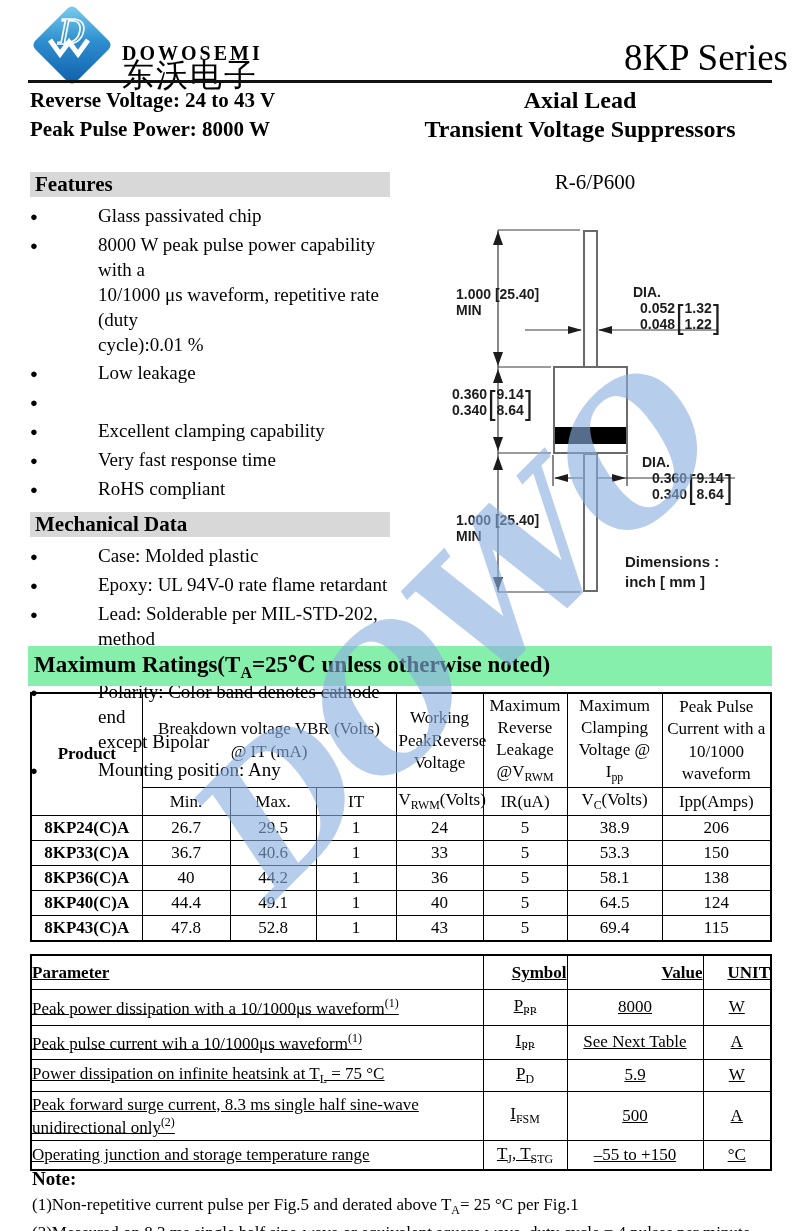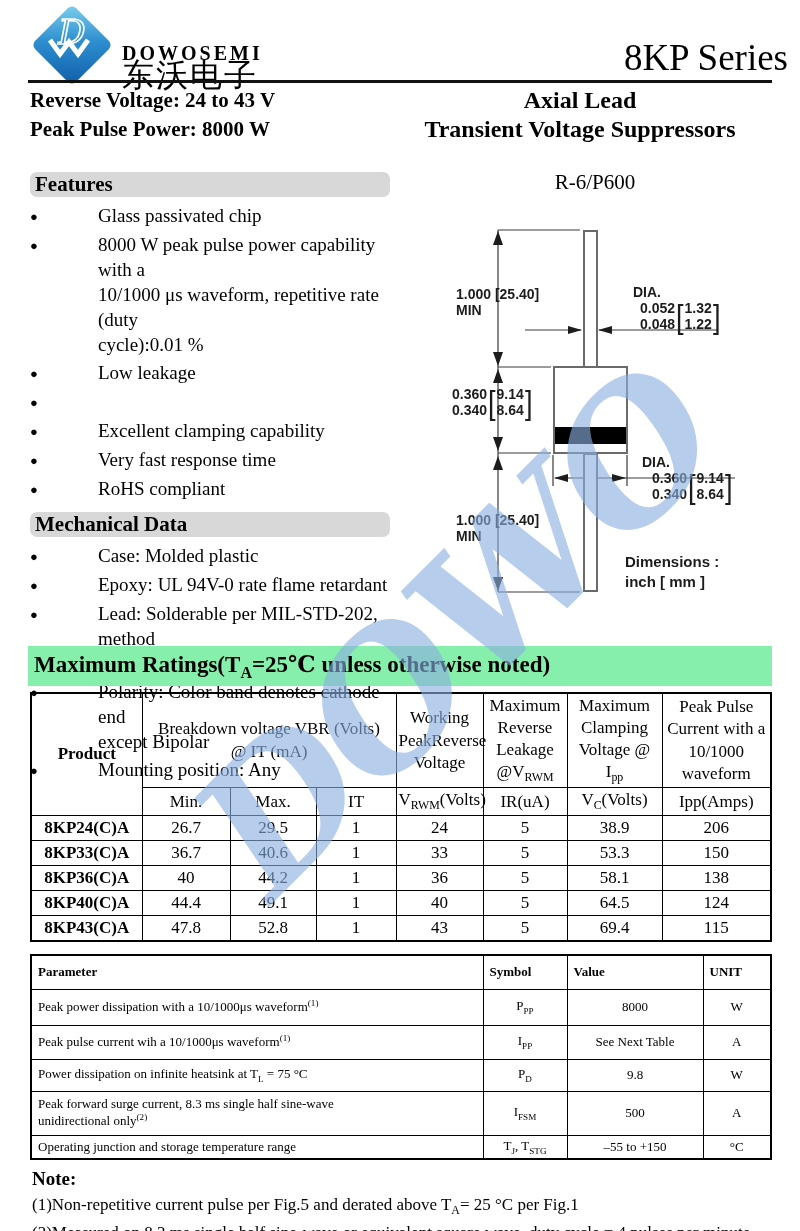--- a/index.html
+++ b/index.html
@@ -13,21 +13,21 @@
   .company-en { position:absolute; left:122px; top:42px; font-size:20px; font-weight:bold; letter-spacing:3px; }
   .series-title { position:absolute; right:12px; top:36px; font-size:37px; font-weight:normal; }
   .header-rule { position:absolute; left:28px; top:80px; width:744px; height:3px; background:#111; }
   .spec-block { position:absolute; left:30px; top:86px; font-size:21px; font-weight:bold; line-height:29px; }
   .type-block { position:absolute; left:380px; top:86px; width:400px; text-align:center;
     font-size:24px; font-weight:bold; line-height:29px; }
 
   
   .left-col { position:absolute; left:30px; top:172px; width:368px; }
   .section-bar { background:#d8d8d8; font-weight:bold; font-size:21px; line-height:25px;
-    padding:0 5px; width:360px;border-radius:7px; }
+    padding:0 5px; width:360px; }
   ul.bullets { list-style:none; margin:6px 0 10px 0; }
   ul.bullets li { display:flex; font-size:19px; line-height:25px; margin:3px 0; }
   ul.bullets .bullet { width:24px; flex:0 0 24px; font-size:13px; padding-top:1px; }
   ul.bullets .btxt { white-space:pre-line;margin-left:44px; }
 
   
   .diagram { position:absolute; left:430px; top:170px; width:370px; height:470px;
     font-family:"Liberation Sans","DejaVu Sans",sans-serif; }
   .pkg-title { position:absolute; left:55px; top:0; width:220px; text-align:center;
     font-family:"Liberation Serif",serif; font-size:21px; }
@@ -55,25 +55,25 @@
   .mr-table { position:absolute; left:30px; top:692px; width:740px; border:2px solid #000; }
   .mr-table td, .mr-table th { border:1px solid #000; text-align:center; font-size:17px;
     font-weight:normal; padding:1px 2px; white-space:pre-line; line-height:1.3; }
   .mr-table .hdr1 td { height:88px; }
   .mr-table .hdr2 td { height:25px; }
   .mr-table td.prod-hdr { font-weight:bold; }
   .mr-table tr.drow td { height:25px; }
   .mr-table tr.drow td:first-child { font-weight:bold; }
 
   .pt-table { position:absolute; left:30px; top:954px; width:740px; border:2px solid #000; }
-  .pt-table td { border:1px solid #000; font-size:13px; padding:2px 6px; text-align:center;
-    white-space:pre-line; line-height:1.25; }
+  .pt-table td { border:1px solid #000; font-size:17px; padding:2px 0; text-align:center;
+    white-space:pre-line; line-height:1.25;text-decoration:underline; }
   .pt-table td.pname { text-align:left; }
   .pt-table tr.phdr td { font-weight:bold; height:34px; text-align:left; }
-  .pt-table tr.phdr td:not(:first-child) { text-align:left; }
+  .pt-table tr.phdr td:not(:first-child) { text-align:right; }
   .pt-table tr.pr1 td { height:36px; } .pt-table tr.pr2 td { height:34px; }
   .pt-table tr.pr3 td { height:32px; } .pt-table tr.pr4 td { height:44px; }
   .pt-table tr.pr5 td { height:24px; }
 
   
   .notes { position:absolute; left:32px; top:1168px; width:740px; }
   .notes .ntitle { font-size:19px; font-weight:bold; }
   .notes .nline { font-size:17px; margin-top:5px; }
   sub { font-size:70%; } sup { font-size:70%; }
 </style>
@@ -386,21 +386,21 @@
     </tr>
     <tr class="pr2">
       <td class="pname">Peak pulse current wih a 10/1000μs waveform<sup>(1)</sup></td>
       <td>I<sub>PP</sub></td>
       <td>See Next Table</td>
       <td>A</td>
     </tr>
     <tr class="pr3">
       <td class="pname">Power dissipation on infinite heatsink at T<sub>L</sub> = 75 °C</td>
       <td>P<sub>D</sub></td>
-      <td>9.8</td>
+      <td>5.9</td>
       <td>W</td>
     </tr>
     <tr class="pr4">
       <td class="pname">Peak forward surge current, 8.3 ms single half sine-wave
 unidirectional only<sup>(2)</sup></td>
       <td>I<sub>FSM</sub></td>
       <td>500</td>
       <td>A</td>
     </tr>
     <tr class="pr5">

